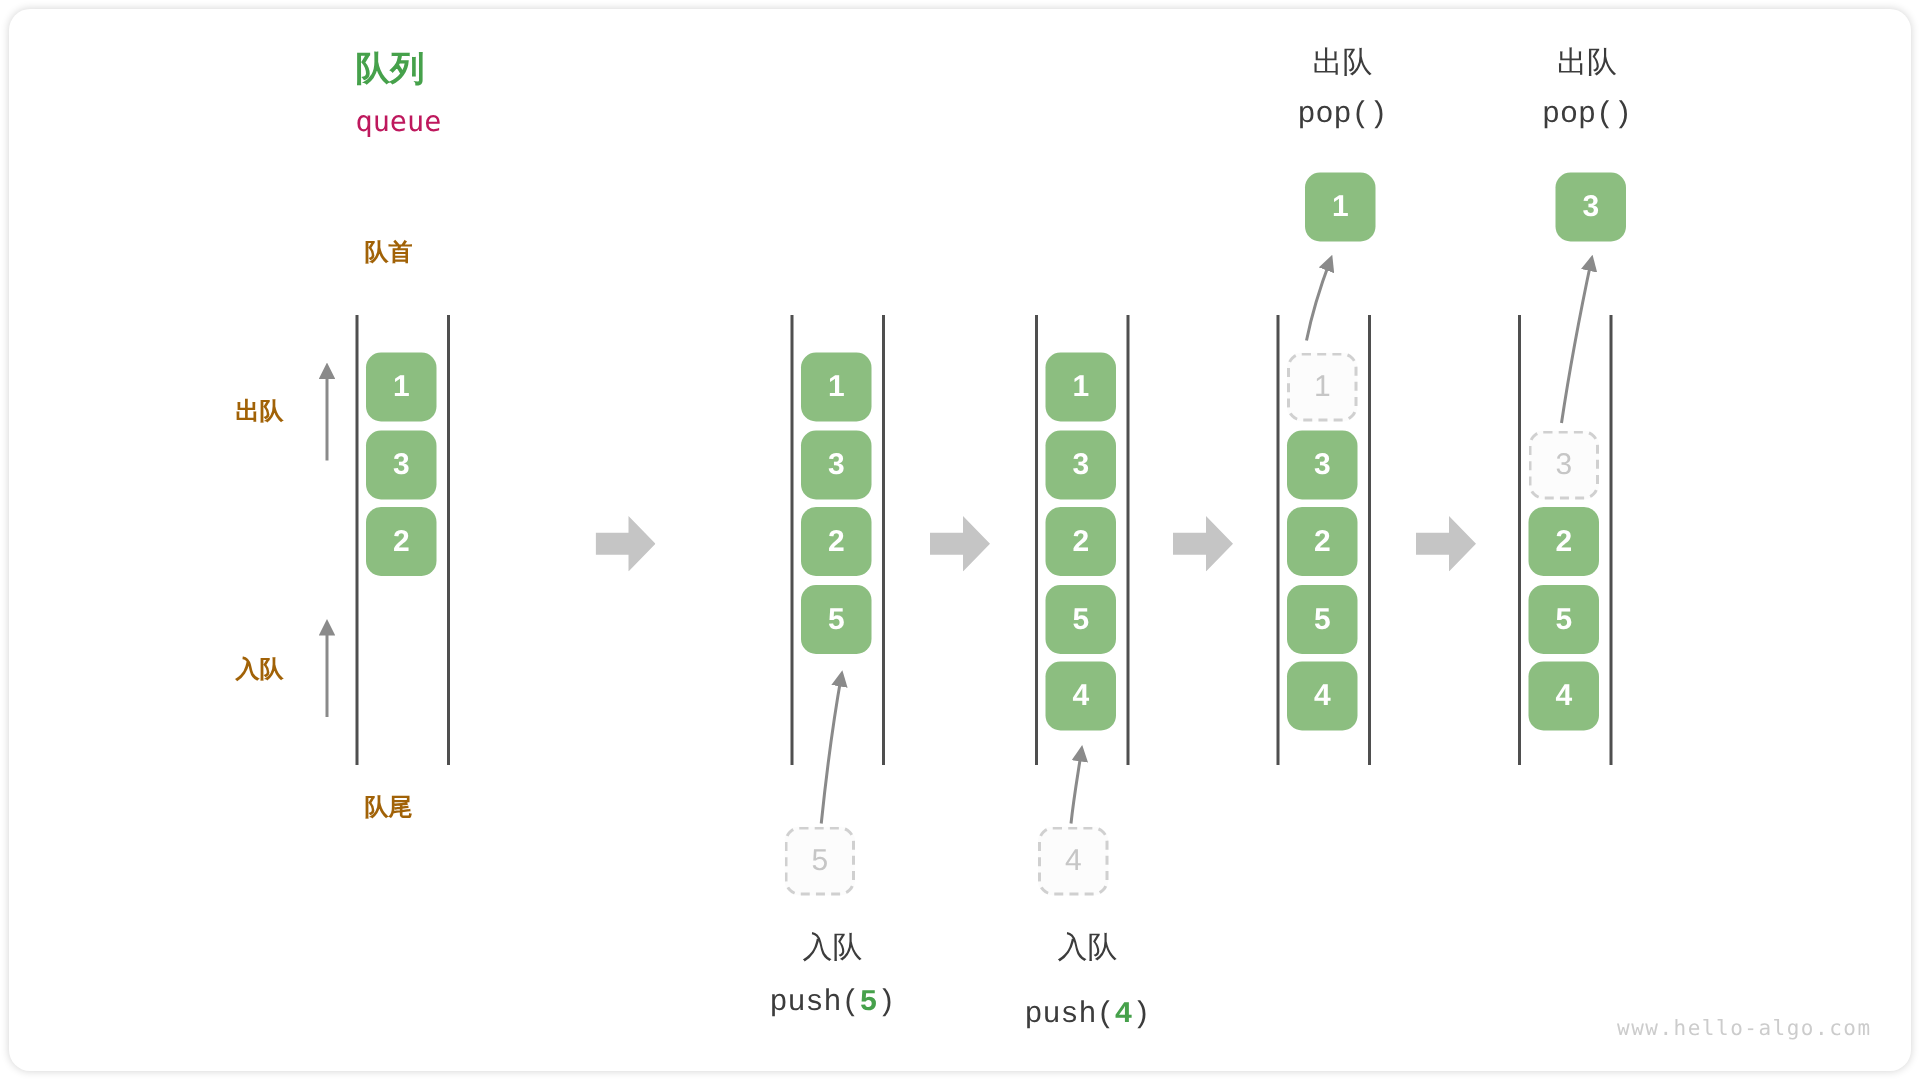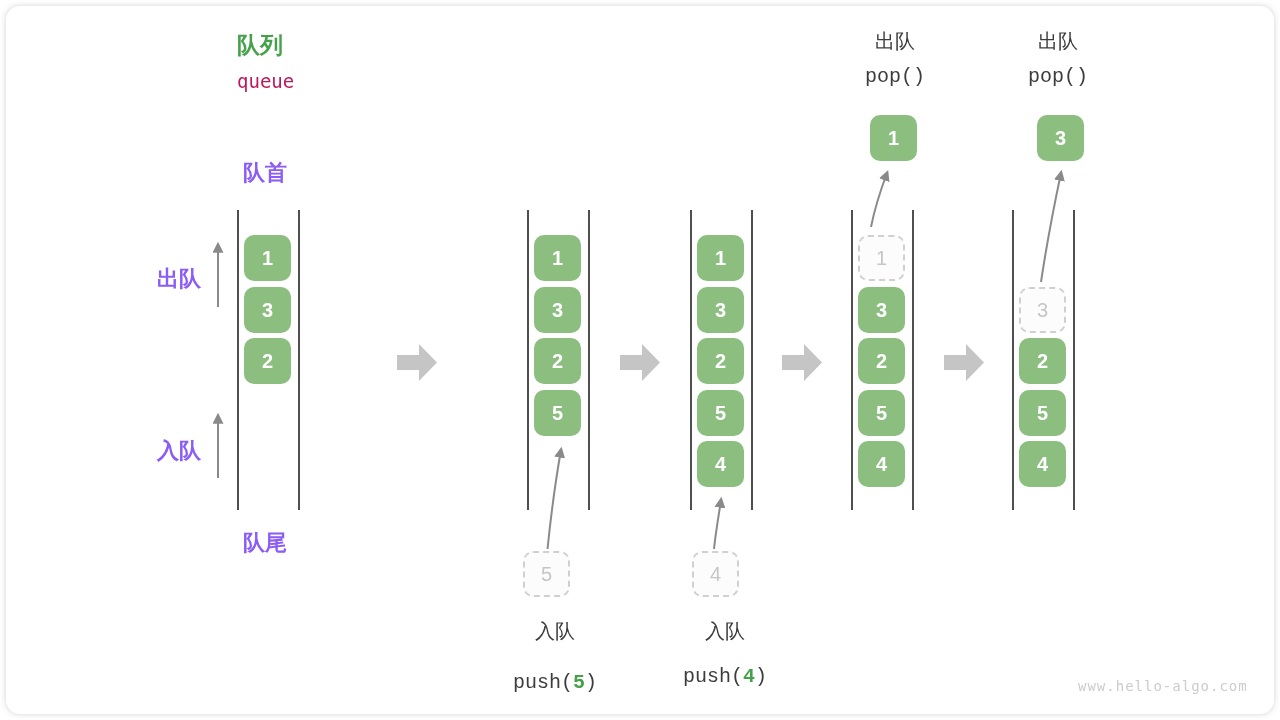--- a/index.html
+++ b/index.html
@@ -9,21 +9,21 @@
     color:#3c3c3c;background:#fff;text-align:center;
   }
   .card{
     position:absolute;left:6px;top:6px;right:6px;bottom:6px;
     background:#ffffff;border-radius:14px;
     box-shadow:0 0 6px rgba(0,0,0,0.18);
   }
   .abs{position:absolute;}
   .title-zh{font-size:23px;font-weight:bold;color:#46a14b;}
   .title-en{font-family:"DejaVu Sans Mono","Liberation Mono",monospace;font-size:19px;color:#be185d;}
-  .zh-label{font-size:22px;font-weight:bold;color:#8b5cf6;}
+  .zh-label{font-size:16px;font-weight:bold;color:#a16207;}
   .zh-label-reg{font-size:20px;font-weight:400;color:#3c3c3c;}
   .code{font-family:Liberation Mono, monospace;font-size:20px;color:#3c3c3c;}
   .code .digit{color:#46a14b;font-weight:bold;}
   .vline{position:absolute;width:1.5px;background:#4f4f4f;}
   .slot{
     position:absolute;width:47px;height:46px;border-radius:10px;
     display:flex;align-items:center;justify-content:center;
     font-size:20px;font-weight:600;box-sizing:border-box;
   }
   .slot.solid{background:#8cbe80;color:#ffffff;}
@@ -90,21 +90,21 @@
   <div id="arrows-layer">
       <div class="block-arrow" style="left: 397px; top: 344px;"></div>
       <div class="block-arrow" style="left: 620px; top: 344px;"></div>
       <div class="block-arrow" style="left: 782px; top: 344px;"></div>
       <div class="block-arrow" style="left: 944px; top: 344px;"></div>
     </div>
   <div id="annotations-layer">
       <div class="abs slot dashed" style="left: 523px; top: 551px;">5</div>
       <div class="abs" style="left: 513px; top: 618px;">
         <div class="cap-line zh-label-reg">入队</div>
-        <div class="cap-line code" style="margin-top: 26px;"><span>push(</span><span class="digit">5</span><span>)</span></div>
+        <div class="cap-line code" style="margin-top: 12px;"><span>push(</span><span class="digit">5</span><span>)</span></div>
       </div>
       <div class="abs slot dashed" style="left: 692px; top: 551px;">4</div>
       <div class="abs" style="left: 683px; top: 618px;">
         <div class="cap-line zh-label-reg">入队</div>
         <div class="cap-line code" style="margin-top: 20px;"><span>push(</span><span class="digit">4</span><span>)</span></div>
       </div>
       <div class="abs" style="left: 865px; top: 28px;">
         <div class="cap-line zh-label-reg">出队</div>
         <div class="cap-line code" style="margin-top: 10px;">pop()</div>
       </div>

